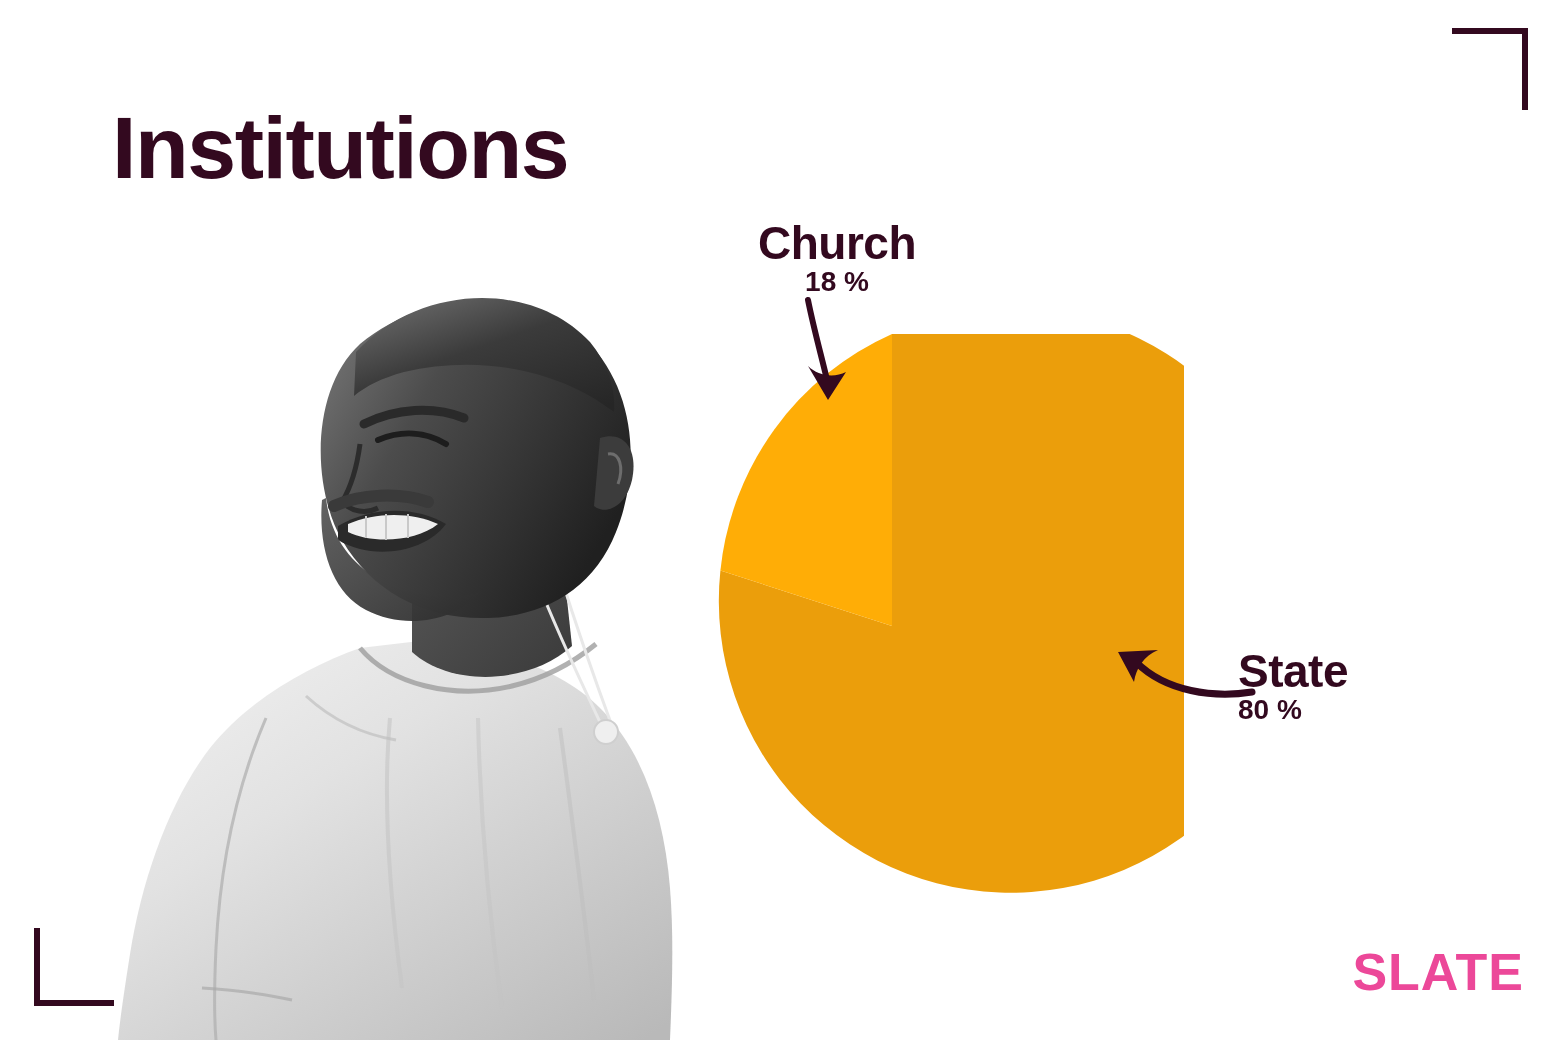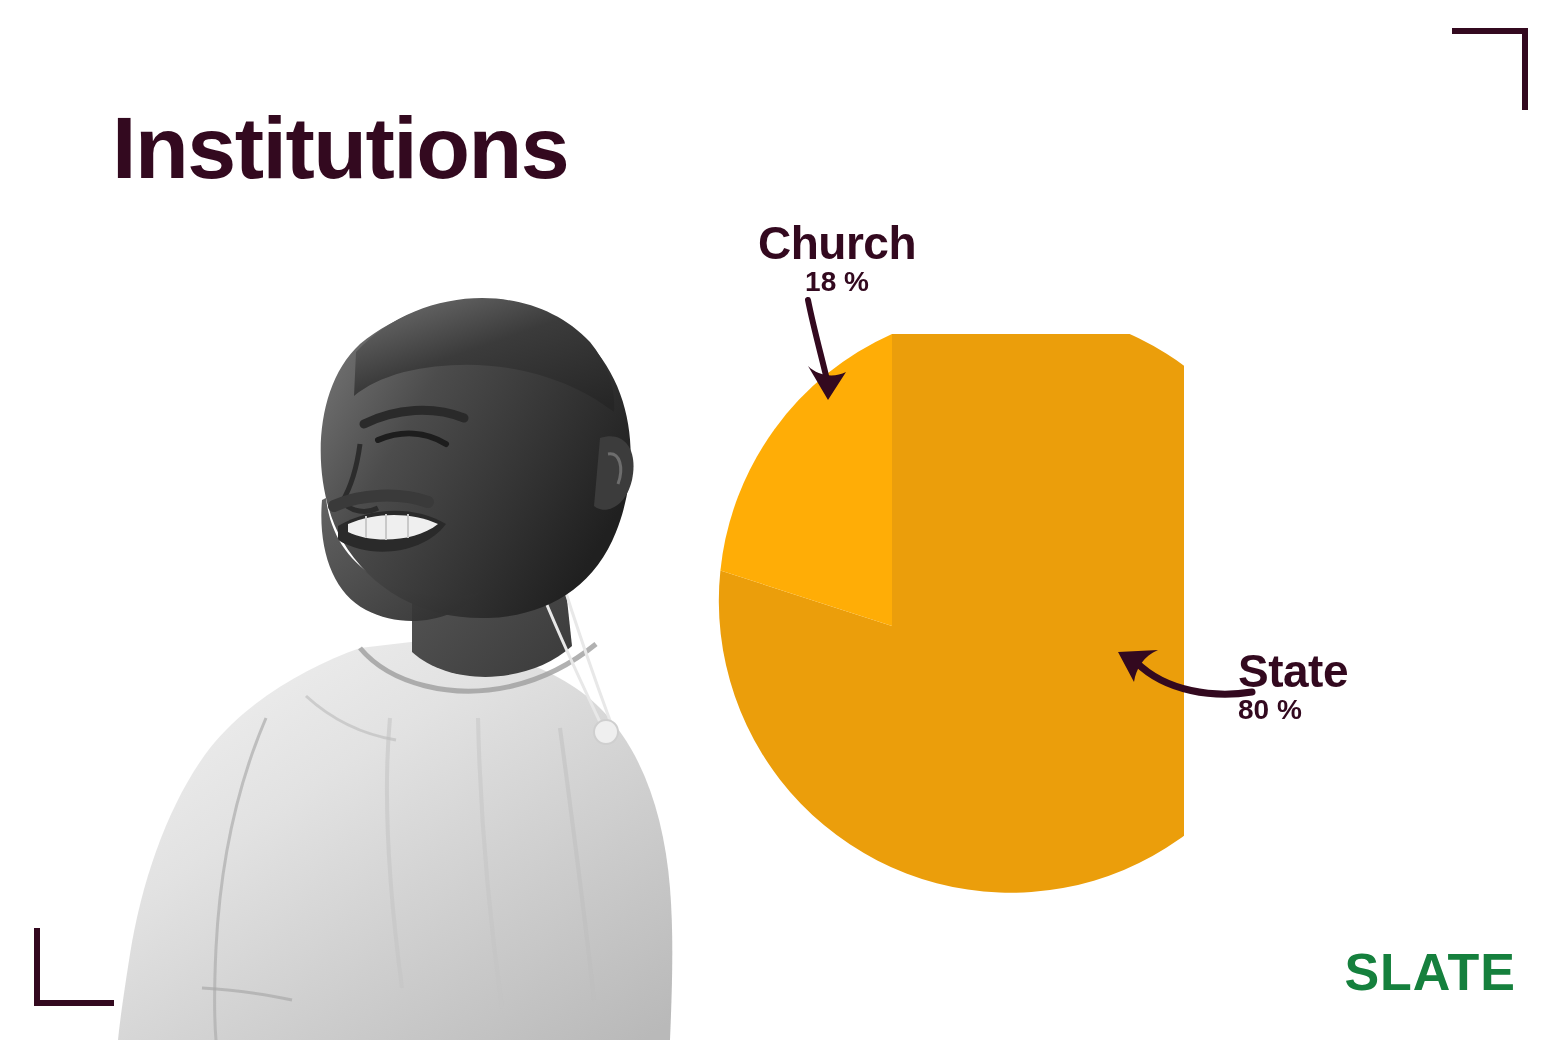--- a/index.html
+++ b/index.html
@@ -109,26 +109,26 @@
   .arrow {
     position: absolute;
   }
   .arrow svg { display: block; overflow: visible; }
   .arrow-state  { left: 780px;  top: 296px;  width: 90px;  height: 110px; }
   .arrow-church { left: 1110px; top: 636px;  width: 145px; height: 72px;  }
 
   
   .brand {
     position: absolute;
-    right: 44px;
+    right: 36px;
     bottom: 42px;
     font-size: 52px;
     font-weight: 800;
     letter-spacing: 1px;
-    color: #15803d;
+    color: #ec4899;
     font-family: "Liberation Sans", sans-serif;
     font-stretch: condensed;
     line-height: 1;
   }
 </style>
 </head>
 <body>
 
 <div class="stage">
 

